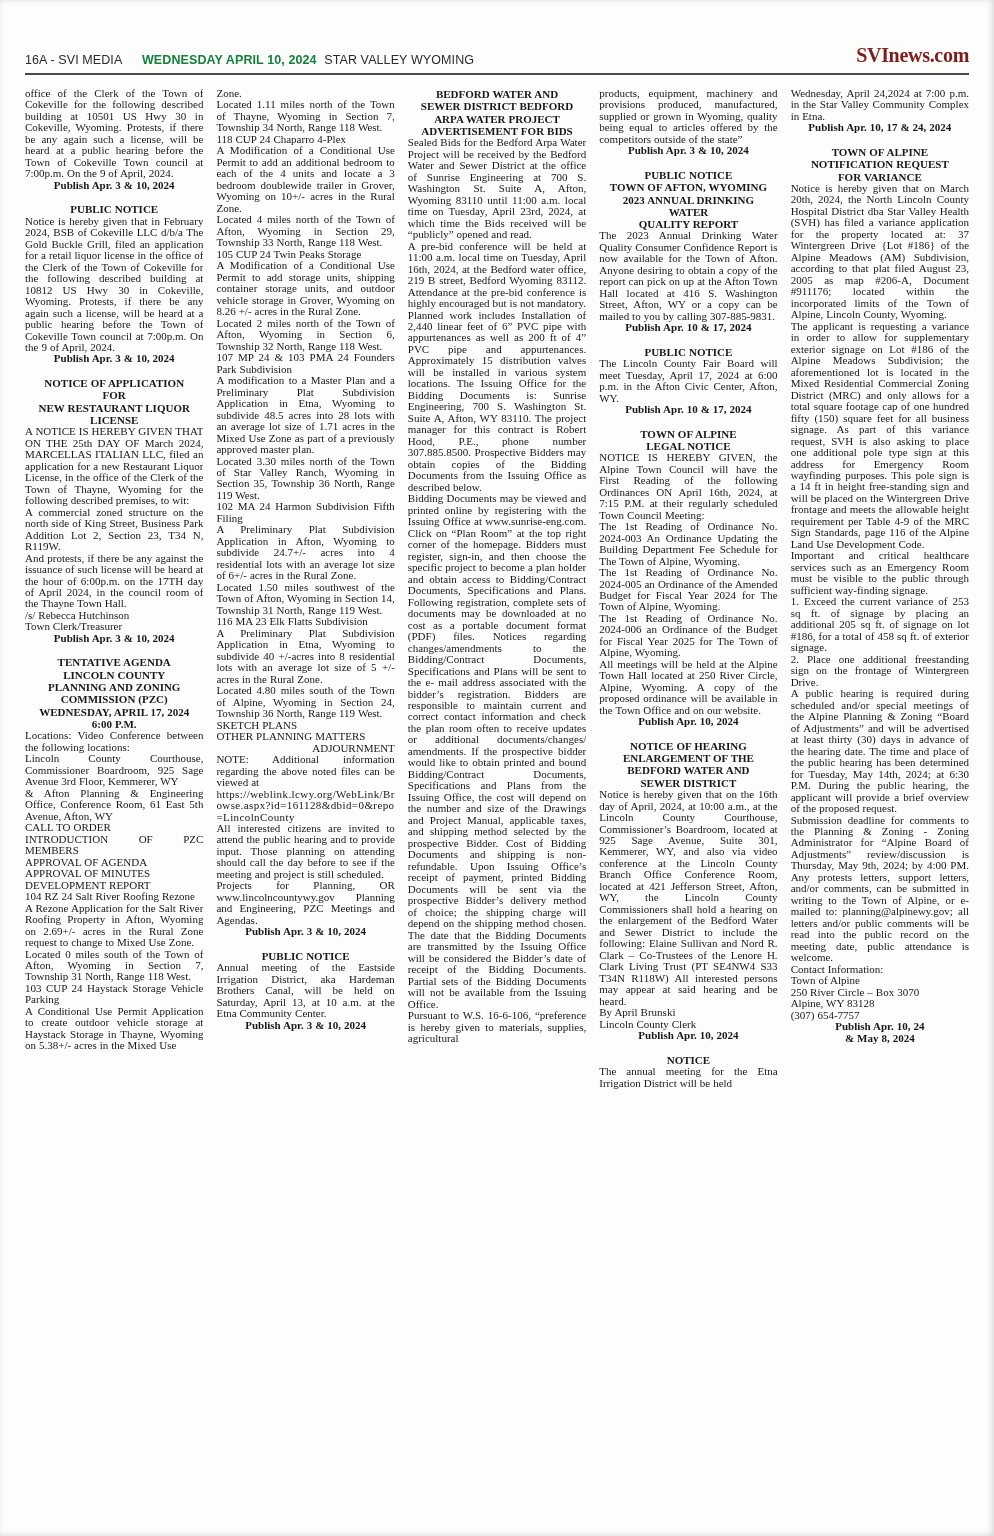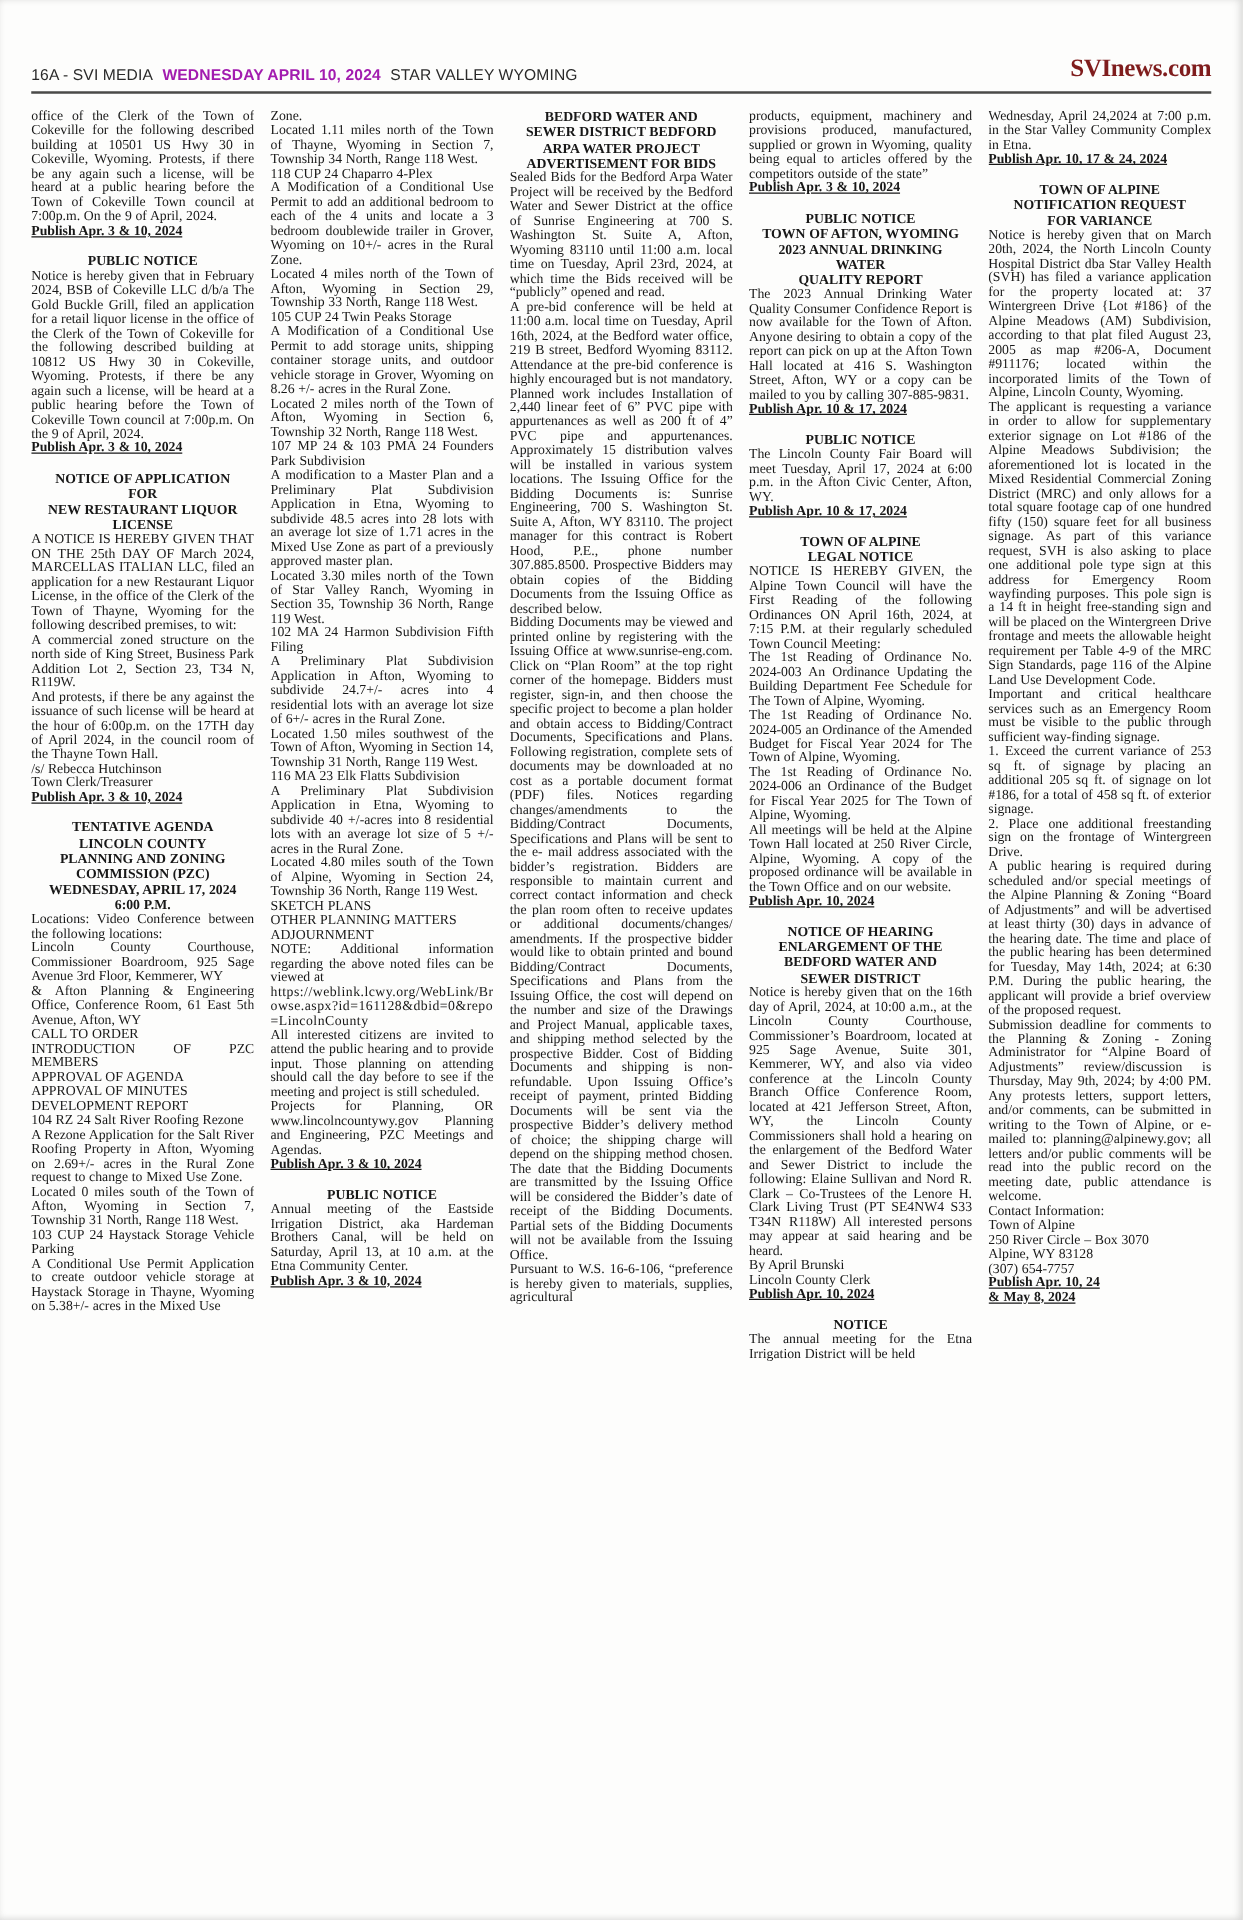--- a/index.html
+++ b/index.html
@@ -16,21 +16,21 @@
   .masthead {
     display:flex; justify-content:space-between; align-items:flex-end;
     margin:0 25px; padding-top:44px; padding-bottom:6px;
     border-bottom:2px solid #4a4a48;
   }
   .mast-left {
     font-family:"Liberation Sans", sans-serif;
     font-size:12.5px; letter-spacing:0.1px; color:#2a2a2a;
     font-stretch:condensed; white-space:nowrap;
   }
-  .mast-left .bold { font-weight:700; color:#a21caf; }
+  .mast-left .bold { font-weight:700; color:#15803d;margin-left:12px; }
   .mast-site {
     font-family:"Liberation Serif", serif;
     font-weight:700; font-size:20px; color:#7f1d1d; letter-spacing:-0.3px;
   }
   .columns {
     display:flex; gap:13px;
     margin:13px 25px 0;
     height:1425px; overflow:hidden;
   }
   .col {
@@ -38,23 +38,23 @@
     font-size:11px; line-height:1.045;
     text-align:justify;
     word-spacing:0.02em;
   }
   .block { margin:0; }
   .block-heading {
     font-weight:700; text-align:center; white-space:pre-line;
     line-height:1.12; margin-top:12px;
   }
   .block-heading:first-child { margin-top:0; }
-  .block-publish { font-weight:700; text-align:left; white-space:pre-line;text-decoration:underline; }
+  .block-publish { font-weight:700; text-align:center; white-space:pre-line; }
   .block-body { white-space:pre-line; }
-  .block-center { text-align:left; }
+  .block-center { text-align:right; }
   .block-url { word-break:break-all; letter-spacing:0.4px; }
 </style>
 </head>
 <body>
 
 <div class="page">
   <div class="masthead">
     <div class="mast-left">
       <span style="margin-right: 4px;">16A - SVI MEDIA</span>
       <span class="bold" style="margin-right: 4px;">WEDNESDAY APRIL 10, 2024</span>

